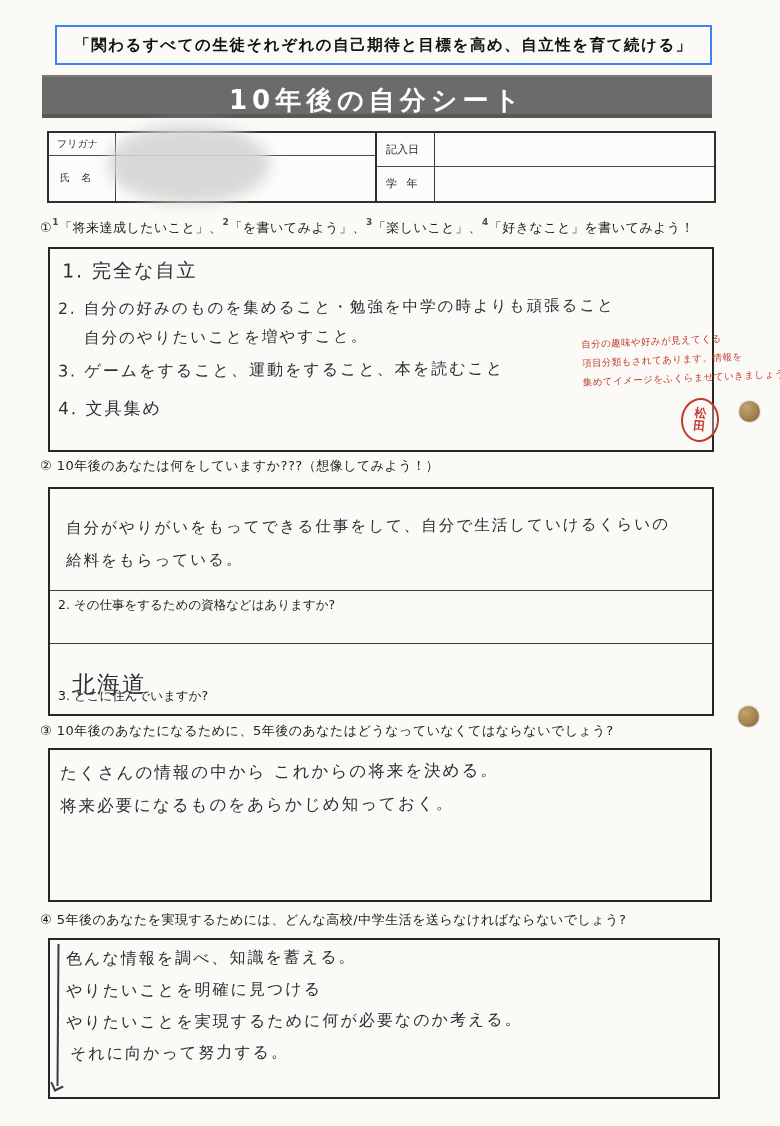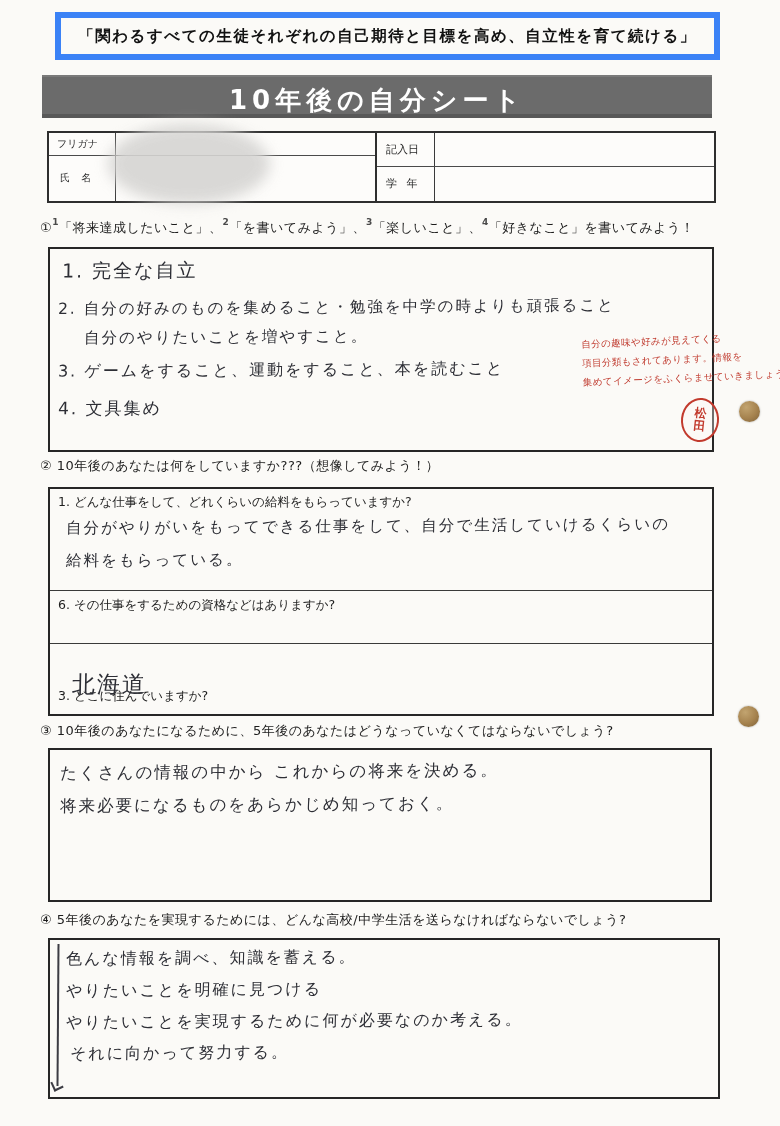--- a/index.html
+++ b/index.html
@@ -4,22 +4,22 @@
 <style>
   html,body{margin:0;padding:0;background:#e8e6e2;}
   .page{
     position:relative;width:780px;height:1126px;margin:0 auto;
     background:#fbfaf7;overflow:hidden;
     font-family:"DejaVu Sans","Liberation Sans",sans-serif;
     color:#222;
   }
   
   .quote-box{
-    position:absolute;left:55px;top:12px;width:653px;height:36px;
-    border:6px solid #3b82f6;display:flex;align-items:center;justify-content:center;
+    position:absolute;left:55px;top:25px;width:653px;height:36px;
+    border:2px solid #3b82f6;display:flex;align-items:center;justify-content:center;
   }
   .quote-box span{font-size:15.5px;font-weight:bold;letter-spacing:1.5px;color:#111;white-space:nowrap;}
   .title-bar{
     position:absolute;left:42px;top:75px;width:670px;height:43px;
     background:#6b6b6b;display:flex;align-items:flex-end;justify-content:center;
     box-shadow:inset 0 -4px 0 #585858, inset 0 2px 0 #7a7a7a;
   }
   .title-bar span{color:#ffffff;font-size:26px;font-weight:bold;letter-spacing:5px;}
   
   .tbl{position:absolute;border:2px solid #2e2e2e;background:#fdfcfa;}
@@ -124,24 +124,23 @@
   <div class="stamp">
     <span>松</span>
     <span>田</span>
   </div>
 
   <div class="q-heading" style="top:457px;">② 10年後のあなたは何をしていますか???（想像してみよう！）</div>
   <div class="abox box2">
     <div class="hline" style="top:101px;background:#3a3a3a;"></div>
     <div class="hline" style="top:154px;background:#3a3a3a;"></div>
   </div>
-  <div class="sub-label" style="left:58px;top:494px;">1. どんな仕事をして、どれくらいの給料をもらっていますか?</div>
   <div class="hw" style="left:66px;top:516px;font-size:15.5px;">自分がやりがいをもってできる仕事をして、自分で生活していけるくらいの</div>
   <div class="hw" style="left:66px;top:550px;font-size:15.5px;">給料をもらっている。</div>
-  <div class="sub-label" style="left:58px;top:597px;">6. その仕事をするための資格などはありますか?</div>
+  <div class="sub-label" style="left:58px;top:597px;">2. その仕事をするための資格などはありますか?</div>
   <div class="sub-label" style="left:58px;top:652px;margin-top:36px;">3. どこに住んでいますか?</div>
   <div class="hw" style="left:72px;top:669px;font-size:23px;">北海道</div>
 
   <div class="q-heading" style="top:722px;">③ 10年後のあなたになるために、5年後のあなたはどうなっていなくてはならないでしょう?</div>
   <div class="abox box3"></div>
   <div class="hw" style="left:60px;top:761px;font-size:16.5px;">たくさんの情報の中から これからの将来を決める。</div>
   <div class="hw" style="left:60px;top:794px;font-size:16.5px;">将来必要になるものをあらかじめ知っておく。</div>
 
   <div class="q-heading" style="top:911px;">④ 5年後のあなたを実現するためには、どんな高校/中学生活を送らなければならないでしょう?</div>
   <div class="abox box4"></div>

